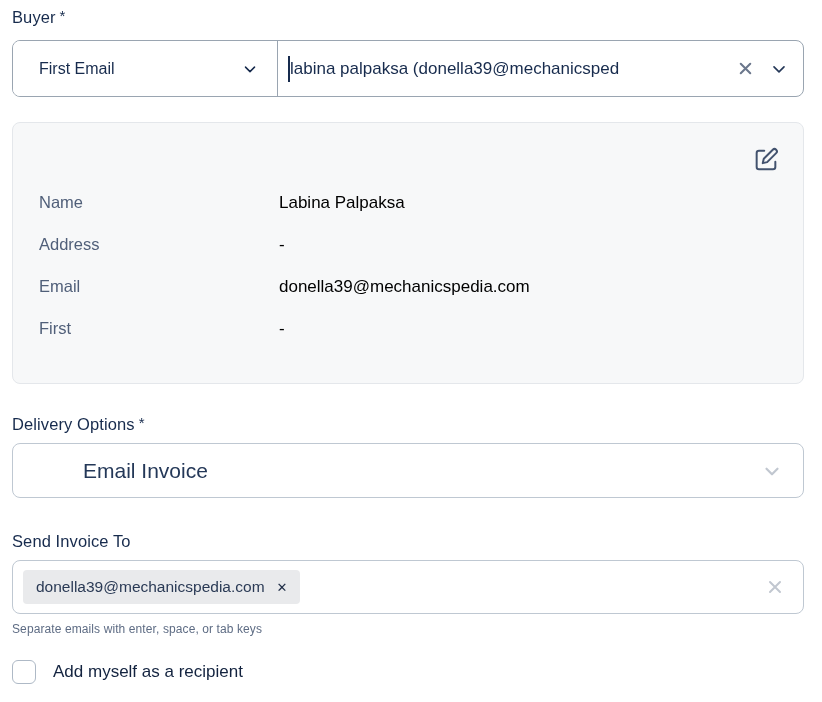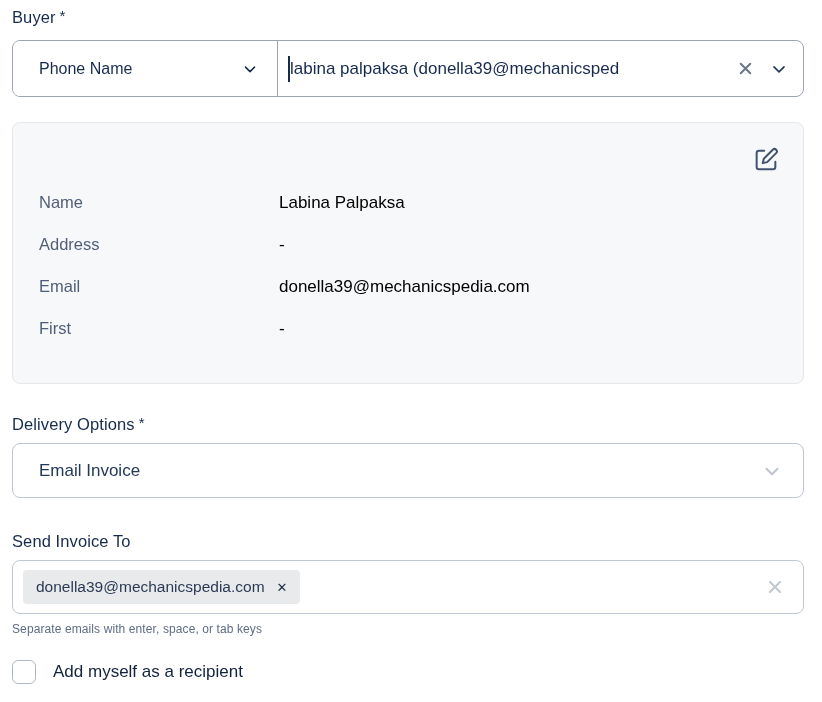--- a/index.html
+++ b/index.html
@@ -107,21 +107,21 @@
     margin-top: 9px;
     height: 55px;
     border: 1px solid #BFC8D2;
     border-radius: 8px;
     display: flex;
     align-items: center;
     padding: 0 20px 0 26px;
     cursor: pointer;
     background: #fff;
   }
-  .select-box .sel-text { flex: 1; font-size: 17px; color: #243858; }
+  .select-box .sel-text { flex: 1; font-size: 21px; color: #243858; margin-left: 44px; }
 
   
   .spacer-md { height: 34px; }
   .chip-input {
     margin-top: 9px;
     min-height: 54px;
     border: 1px solid #BFC8D2;
     border-radius: 8px;
     display: flex;
     align-items: center;
@@ -181,21 +181,21 @@
 <body>
 
 <div class="page">
 
   <div class="section-label">
     <span>Buyer</span><span class="req">*</span>
   </div>
 
   <div class="combo">
     <div class="combo-select">
-      <span class="sel-text">Phone Name</span>
+      <span class="sel-text">First Email</span>
       <span>
         <svg width="18" height="18" viewBox="0 0 24 24" fill="none" stroke="#172B4D" stroke-width="2" stroke-linecap="round" stroke-linejoin="round">
             <path d="M6 9.5l6 6 6-6"></path>
           </svg>
       </span>
     </div>
     <div class="combo-input">
       <span class="typed-wrap">
         <span class="caret"></span>
         <span class="typed-text">labina palpaksa (donella39@mechanicsped</span>

